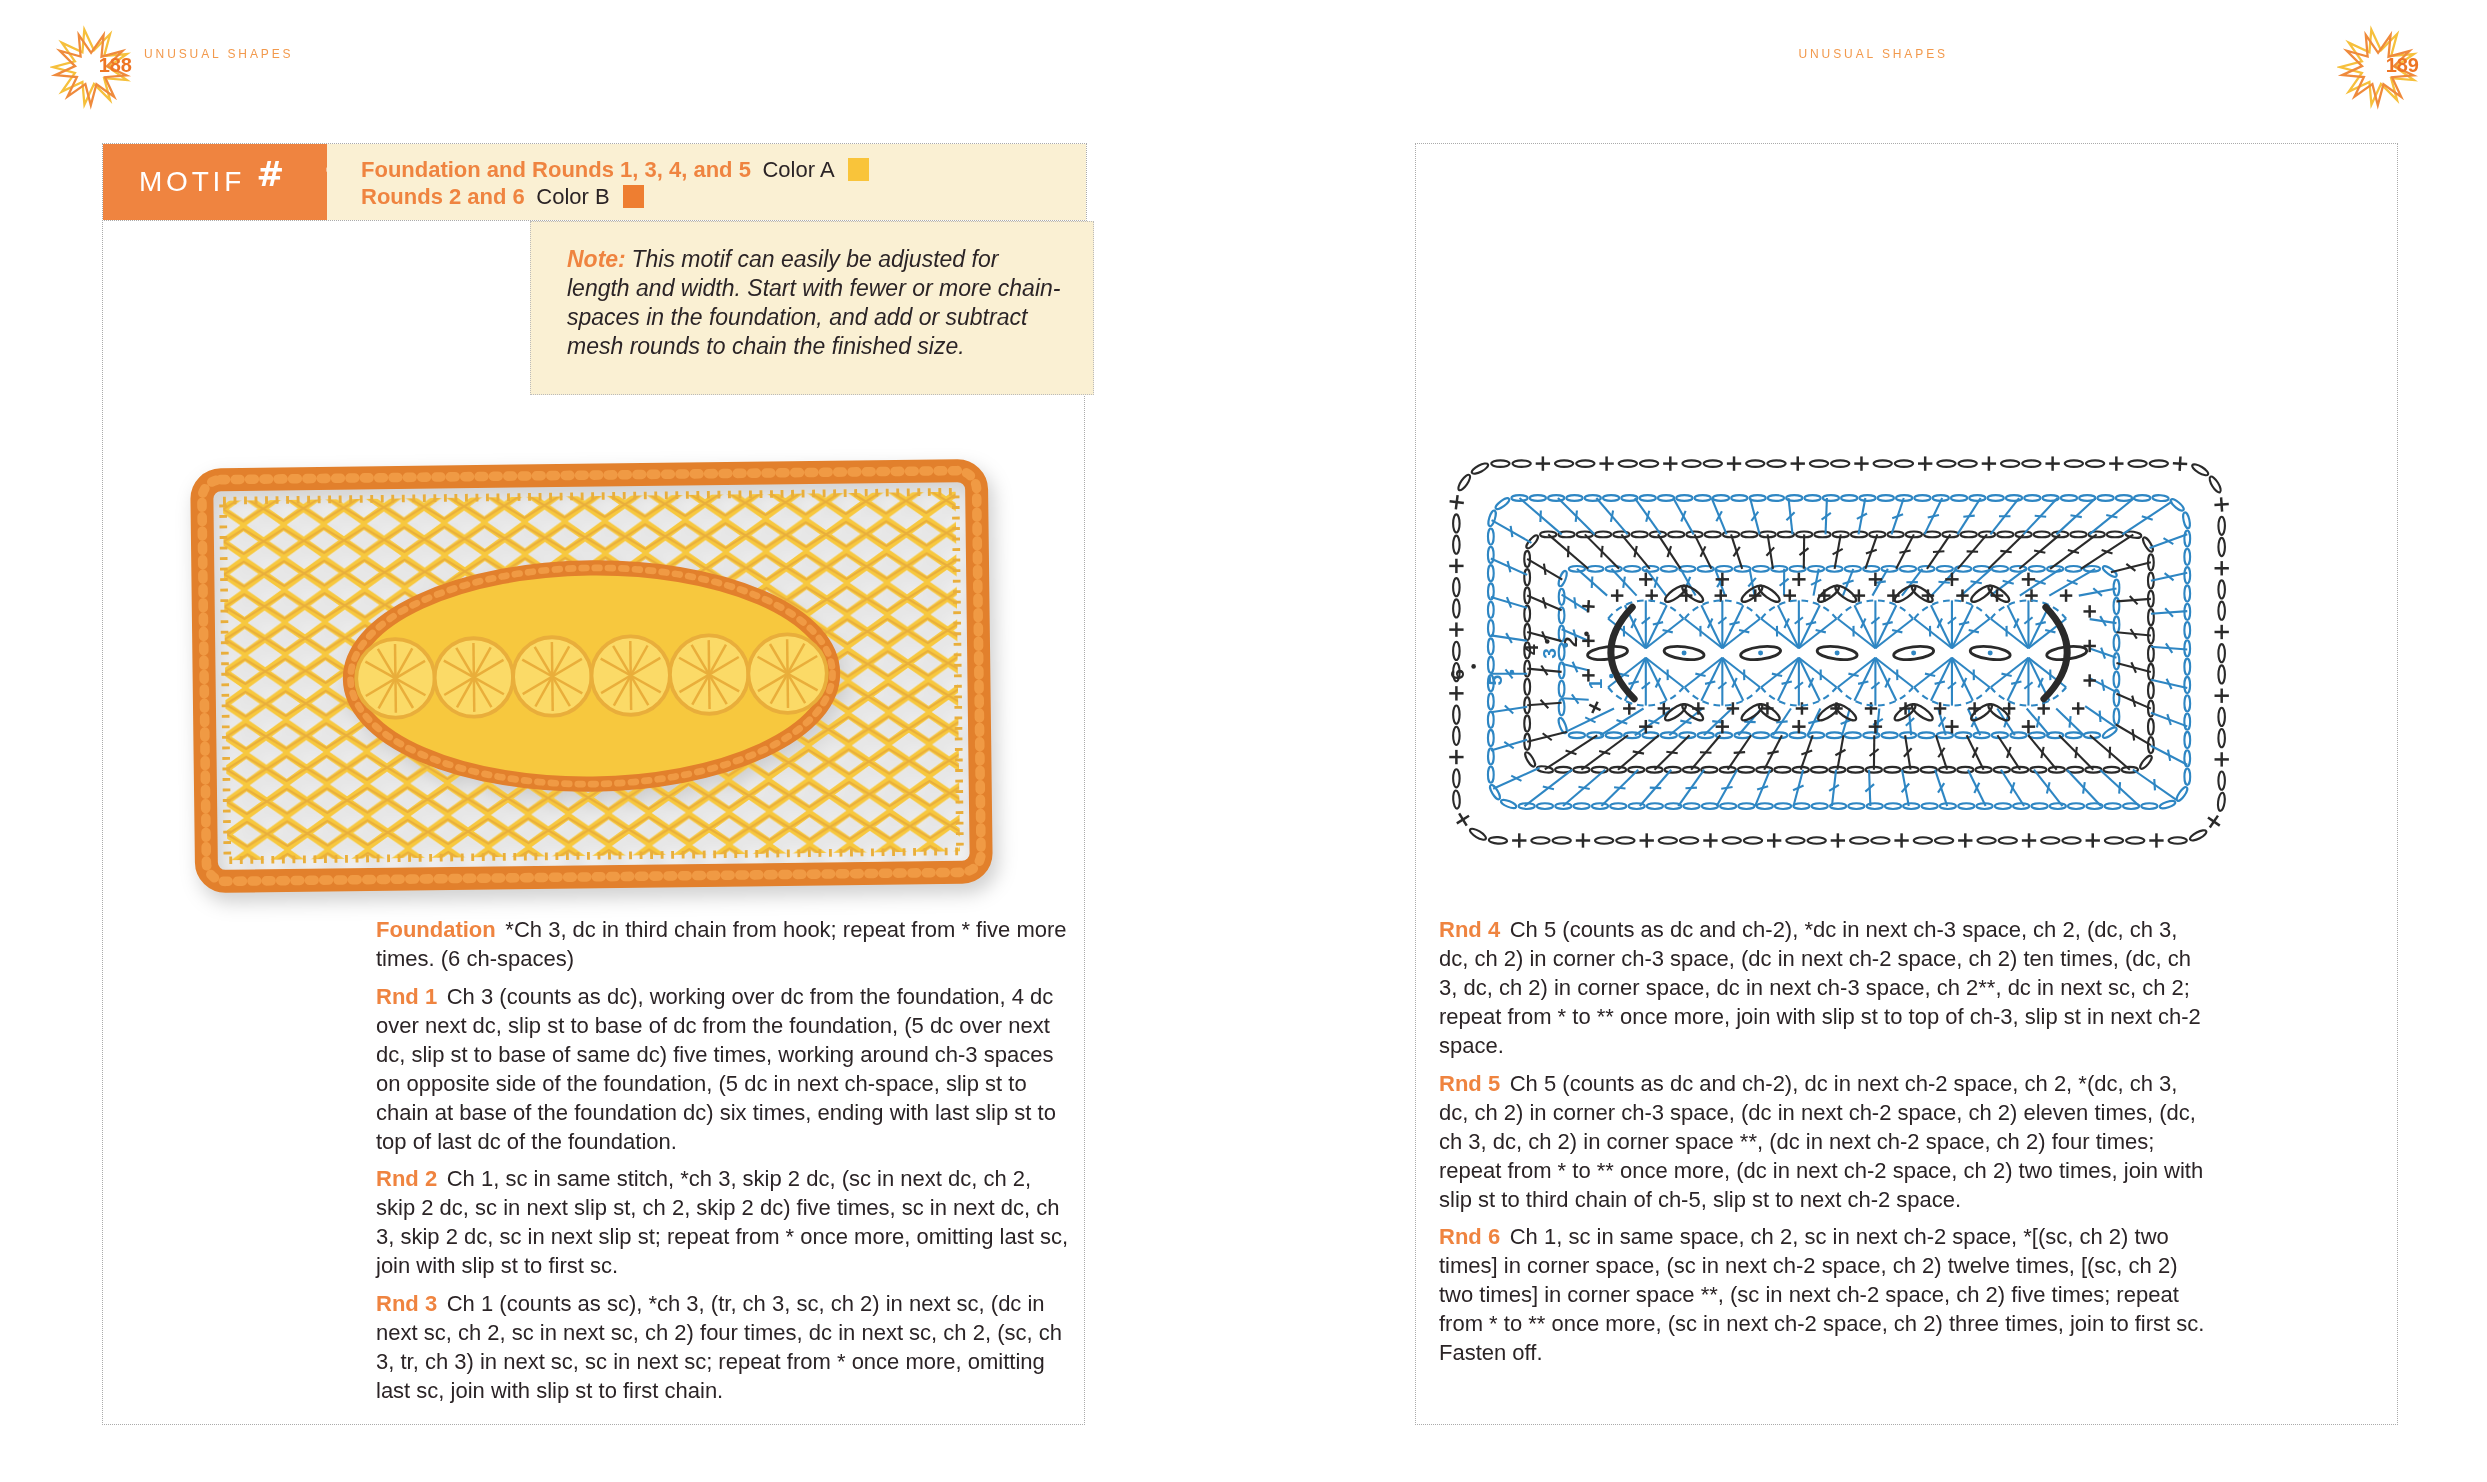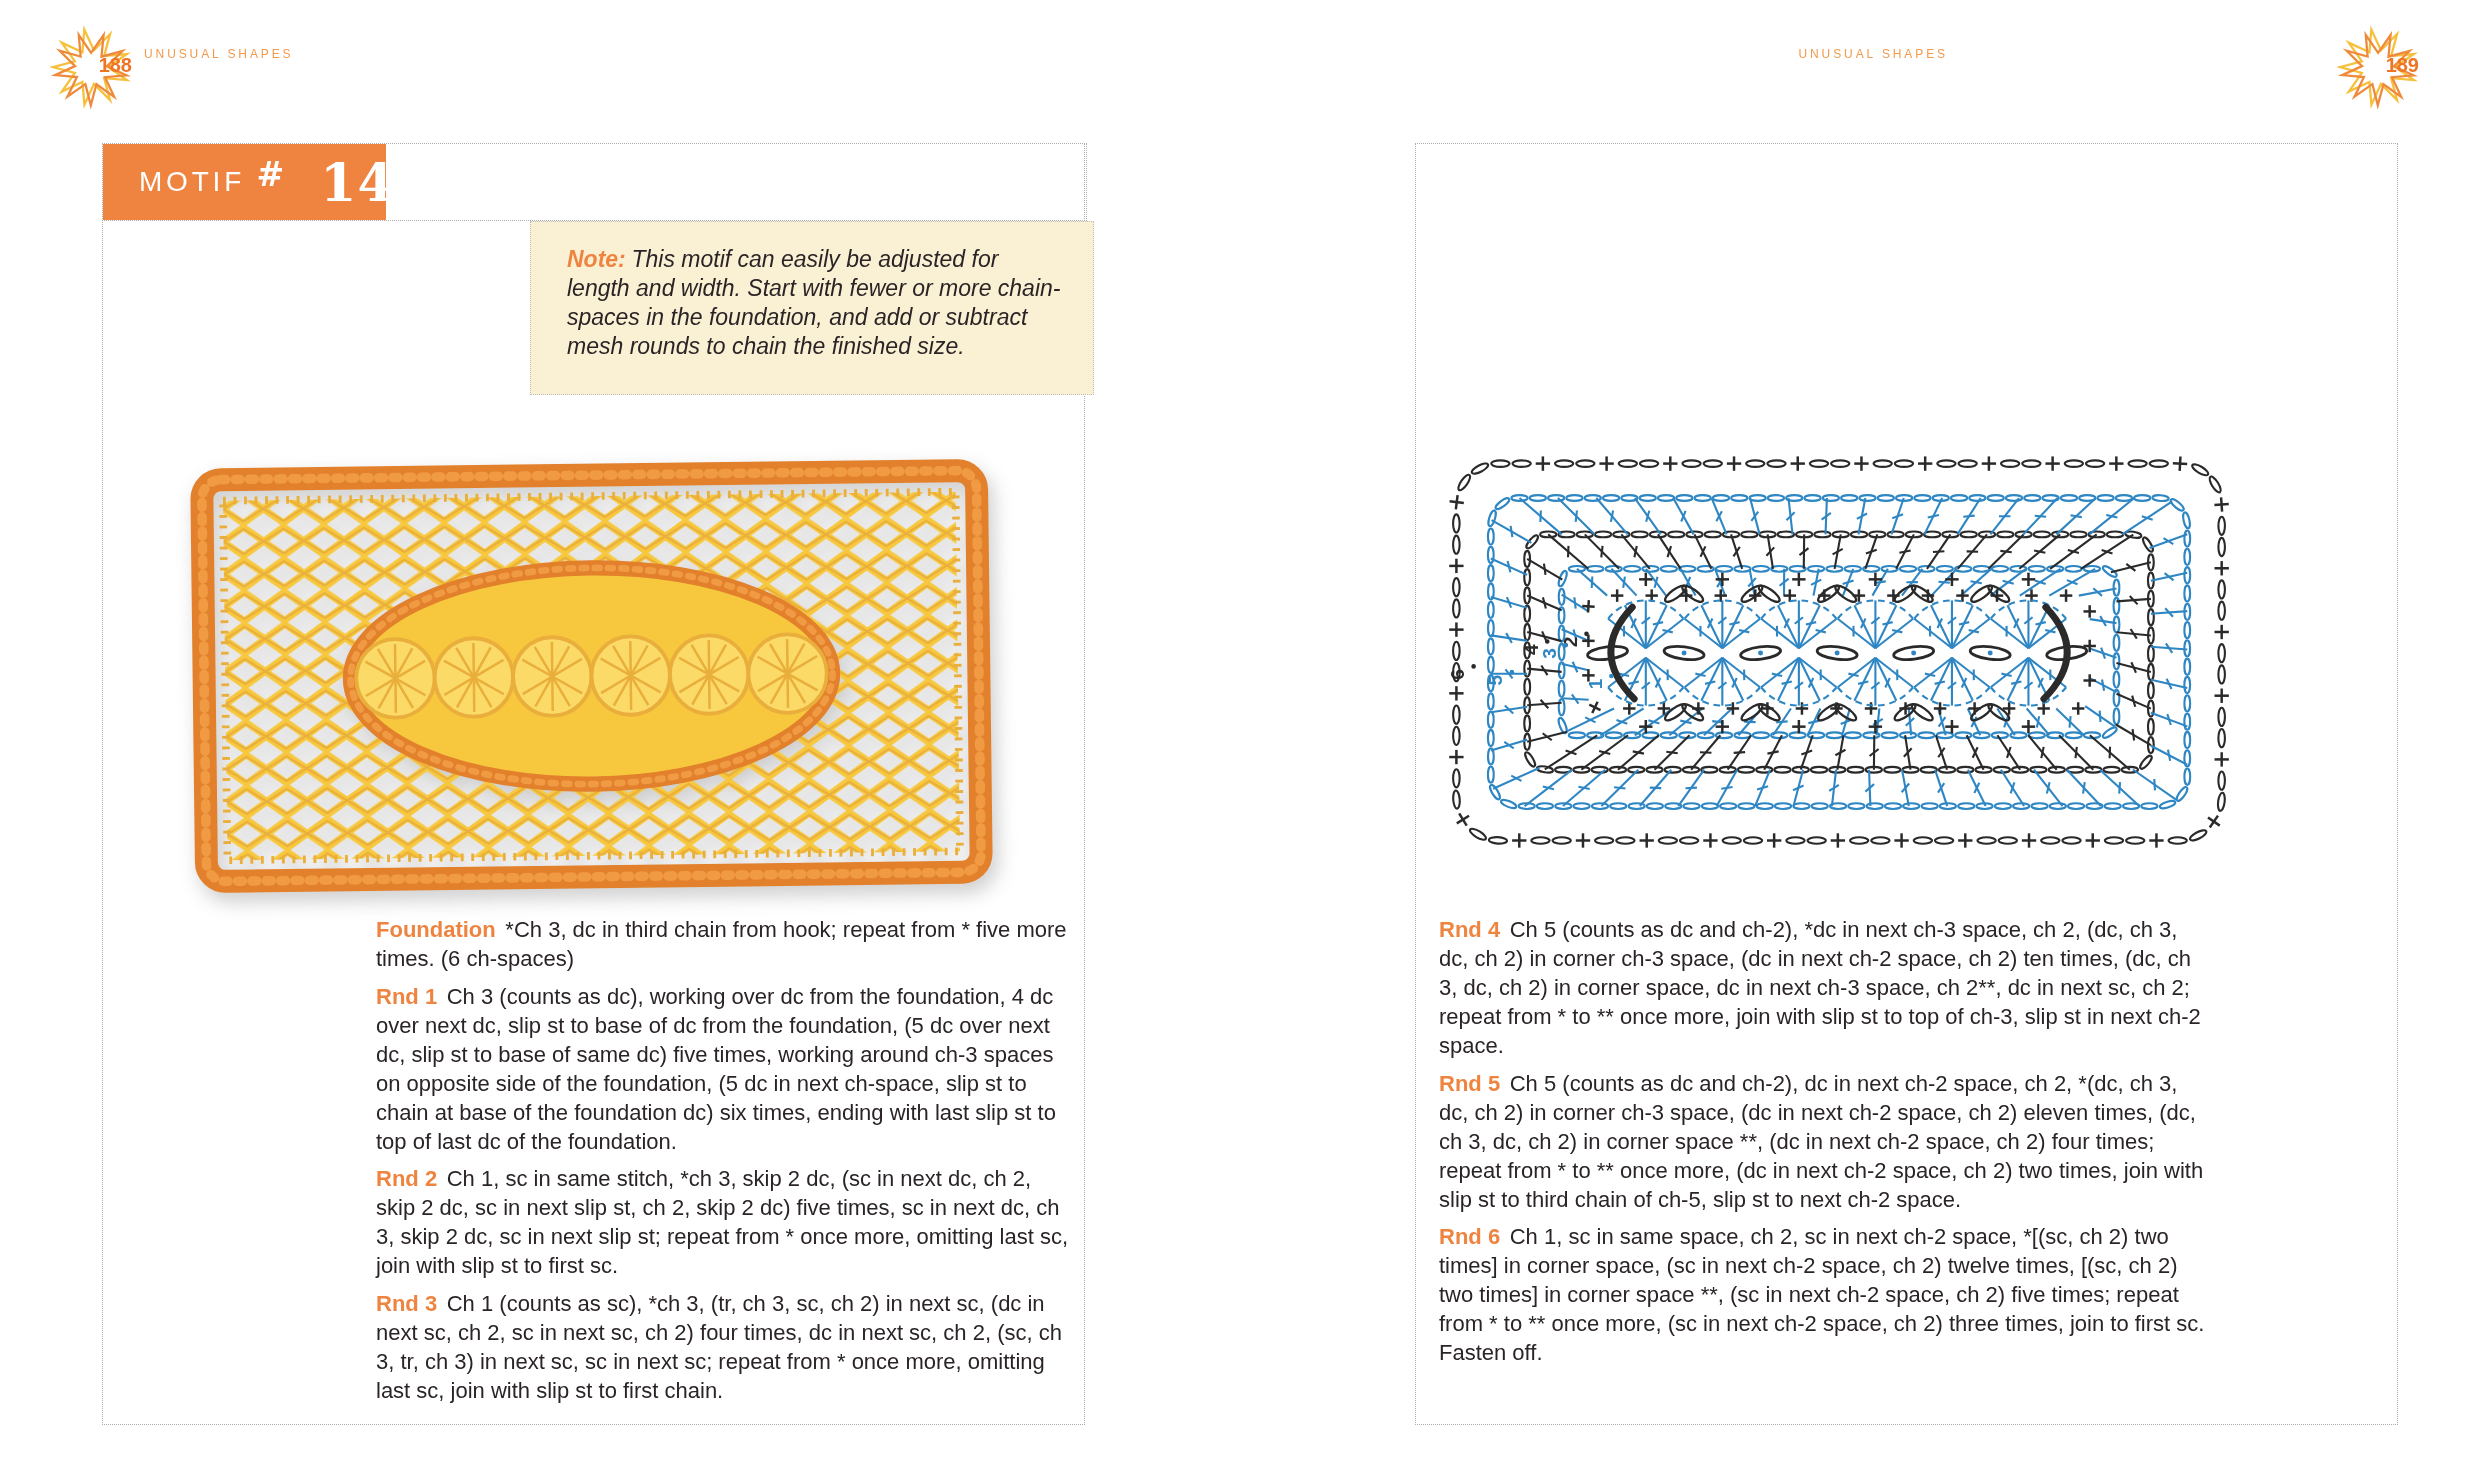--- a/index.html
+++ b/index.html
@@ -29,21 +29,21 @@
     position:absolute;width:82px;text-align:right;top:29px;font-size:20px;
     font-weight:bold;color:var(--deeporange);letter-spacing:0;
   }
 
   
   .banner-strip{
     position:absolute;left:-1px;top:-1px;width:985px;height:78px;
     border:1px dotted var(--pageborder);box-sizing:border-box;display:flex;
   }
   .banner-motif{
-    width:283px;background:var(--accent);color:#fff;display:flex;align-items:center;
+    width:224px;background:var(--accent);color:#fff;display:flex;align-items:center;
     padding-left:36px;box-sizing:border-box;
   }
   .banner-motif .motif-word{font-size:28px;letter-spacing:3.8px;font-weight:normal;}
   .banner-motif .motif-hash{font-family:"DejaVu Serif",serif;font-weight:bold;font-size:33px;margin-left:11.5px;position:relative;top:-7.7px;}
   .banner-motif .motif-num{font-family:"DejaVu Serif",serif;font-weight:bold;font-size:52px;letter-spacing:1px;margin-left:36px;}
   .banner-key{flex:1;background:var(--cream);padding:12.4px 0 0 34px;box-sizing:border-box;}
   .key-row{display:flex;align-items:center;height:27px;font-size:22px;}
   .key-rounds{color:var(--accent);font-weight:bold;}
   .key-colorname{margin-left:11.5px;color:var(--text);}
   .key-swatch{width:21px;height:23px;margin-left:13.4px;display:inline-block;}
@@ -92,20 +92,32 @@
   </div>
 </div>
 
 <div class="page" id="page-left">
 
   <div class="banner-strip">
     <div class="banner-motif">
       <span class="motif-word">MOTIF</span>
       <span class="motif-hash">#</span>
       <span class="motif-num">142</span>
+    </div>
+    <div class="banner-key">
+      <div class="key-row">
+        <span class="key-rounds">Foundation and Rounds 1, 3, 4, and 5</span>
+        <span class="key-colorname">Color A</span>
+        <span class="key-swatch" style="background-color: rgb(249, 196, 58);"></span>
+      </div>
+      <div class="key-row">
+        <span class="key-rounds">Rounds 2 and 6</span>
+        <span class="key-colorname">Color B</span>
+        <span class="key-swatch" style="background-color: rgb(238, 126, 49);"></span>
+      </div>
     </div>
   </div>
 
   <div class="note-box">
     <span class="note-label">Note:</span><span>This motif can easily be adjusted for length and width. Start with fewer or more chain-spaces in the foundation, and add or subtract mesh rounds to chain the finished size.</span>
   </div>
 
   <svg id="photo-svg" width="813" height="440" viewBox="0 0 850 460">
       <defs>
         <pattern id="mesh" width="42" height="34" patternUnits="userSpaceOnUse">

